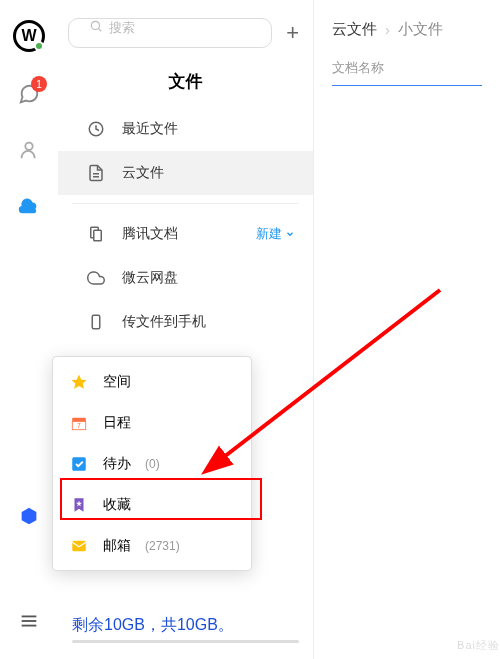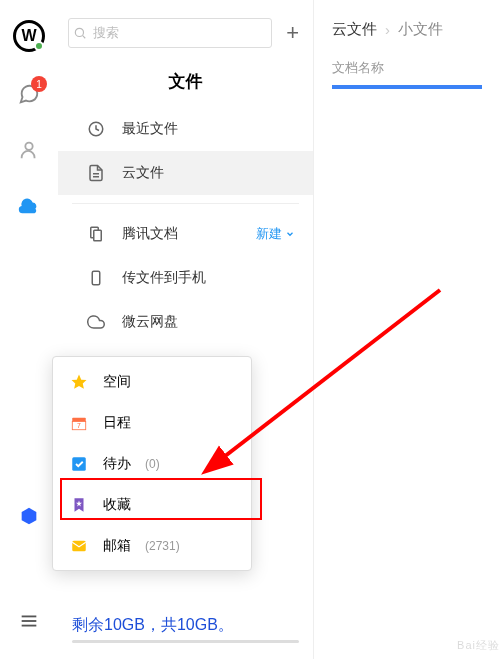--- a/index.html
+++ b/index.html
@@ -7,42 +7,42 @@
 .lsb { width: 58px; background: #fff; display: flex; flex-direction: column; align-items: center; padding-top: 20px; gap: 28px; }
 .avatar { width: 32px; height: 32px; border-radius: 50%; background: #fff; border: 3px solid #000; display: flex; align-items: center; justify-content: center; position: relative; }
 .avatar-inner { font-weight: 900; font-size: 16px; color: #000; }
 .avatar-dot { position: absolute; bottom: -2px; right: -2px; width: 10px; height: 10px; background: #4CAF50; border-radius: 50%; border: 2px solid #fff; }
 .ls-icon { width: 28px; height: 28px; display: flex; align-items: center; justify-content: center; color: #888; position: relative; }
 .ls-icon svg { width: 22px; height: 22px; }
 .badge { position: absolute; top: -4px; right: -4px; background: #f44336; color: #fff; font-size: 10px; border-radius: 50%; width: 16px; height: 16px; display: flex; align-items: center; justify-content: center; }
 .hamburger { margin-top: auto; margin-bottom: 24px; }
 .mid { width: 256px; border-right: 1px solid #eee; display: flex; flex-direction: column; padding-top: 18px; }
 .search-row { display: flex; align-items: center; padding: 0 14px 12px 10px; gap: 14px; }
-.search-box { flex: 1; border: 1px solid #ddd; border-radius: 3px; height: 30px; display: flex; align-items: center; padding: 0 4px; color: #bbb; font-size: 13px; gap: 6px; }
+.search-box { flex: 1; border: 1px solid #ddd; border-radius: 10px; height: 30px; display: flex; align-items: flex-start; padding: 0 20px; color: #bbb; font-size: 13px; gap: 6px; }
 .plus { font-size: 22px; color: #666; font-weight: 300; }
 .section-title { font-size: 17px; font-weight: 700; padding: 10px 14px 14px 14px; text-align: center; }
 .nav-list { display: flex; flex-direction: column; }
 .nav-item { display: flex; align-items: center; height: 44px; padding-left: 28px; gap: 16px; font-size: 14px; color: #333; cursor: pointer; }
 .nav-item.active { background: #f2f2f2; }
 .nav-icon { width: 20px; height: 20px; display: flex; align-items: center; justify-content: center; color: #666; }
 .nav-icon svg { width: 18px; height: 18px; }
 .divider { height: 1px; background: #eee; margin: 8px 14px; }
 .nav-item .new-link { margin-left: auto; margin-right: 18px; color: #2196F3; font-size: 13px; display: flex; align-items: center; gap: 3px; }
 .popup { position: absolute; left: 52px; top: 356px; width: 200px; background: #fff; border: 1px solid #ddd; border-radius: 4px; box-shadow: 0 4px 18px rgba(0,0,0,0.15); z-index: 20; padding: 4px 0; }
 .popup-item { display: flex; align-items: center; height: 41px; padding-left: 16px; gap: 14px; font-size: 14px; cursor: pointer; }
 .popup-icon { width: 20px; height: 20px; display: flex; align-items: center; justify-content: center; }
 .popup-icon svg { width: 18px; height: 18px; }
 .count-txt { color: #999; font-size: 12px; }
 .storage { margin-top: auto; padding: 0 14px 16px 14px; font-size: 16px; color: #1d4ed8; }
 .storage-bar { height: 3px; background: #ddd; margin-top: 4px; border-radius: 2px; }
 .right { flex: 1; padding: 20px 18px; }
 .breadcrumb { font-size: 15px; color: #333; display: flex; align-items: center; gap: 8px; margin-bottom: 20px; }
 .bc-sep { color: #ccc; }
 .bc-last { color: #888; }
-.col-head { font-size: 13px; color: #999; border-bottom: 4px solid #3b82f6; padding-bottom: 8px; }
+.col-head { font-size: 13px; color: #999; border-bottom: 1px solid #3b82f6; padding-bottom: 8px; }
 .highlight-box { position: absolute; left: 60px; top: 478px; width: 202px; height: 42px; border: 2px solid #f00; z-index: 25; pointer-events: none; }
 .arrow { position: absolute; z-index: 26; pointer-events: none; }
 .watermark { position: absolute; right: 0; bottom: 6px; font-size: 11px; color: rgba(0,0,0,0.15); letter-spacing: 1px; }
 </style>
 </head>
 <body>
 
 <div class="lsb">
   <div class="avatar">
     <span class="avatar-inner">W</span>
@@ -128,32 +128,32 @@
       <span class="new-link">
           <span>新建</span>
           <svg width="10" height="10" viewBox="0 0 24 24" fill="none" stroke="#2196F3" stroke-width="3">
             <polyline points="6 9 12 15 18 9"></polyline>
           </svg>
         </span>
     </div>
     <div class="nav-item">
       <span class="nav-icon">
           <svg viewBox="0 0 24 24" fill="none" stroke="#666" stroke-width="2">
+            <path d="M18 10h-1.26A8 8 0 109 20h9a5 5 0 000-10z"></path>
+          </svg>
+        </span>
+      <span>微云网盘</span>
+    </div>
+    <div class="nav-item">
+      <span class="nav-icon">
+          <svg viewBox="0 0 24 24" fill="none" stroke="#666" stroke-width="2">
             <rect x="7" y="3" width="10" height="18" rx="2"></rect>
           </svg>
         </span>
       <span>传文件到手机</span>
-    </div>
-    <div class="nav-item">
-      <span class="nav-icon">
-          <svg viewBox="0 0 24 24" fill="none" stroke="#666" stroke-width="2">
-            <path d="M18 10h-1.26A8 8 0 109 20h9a5 5 0 000-10z"></path>
-          </svg>
-        </span>
-      <span>微云网盘</span>
     </div>
   </div>
 
   <div class="storage">
     <span>剩余10GB，共10GB。</span>
     <div class="storage-bar"></div>
   </div>
 </div>
 
 <div class="right">

